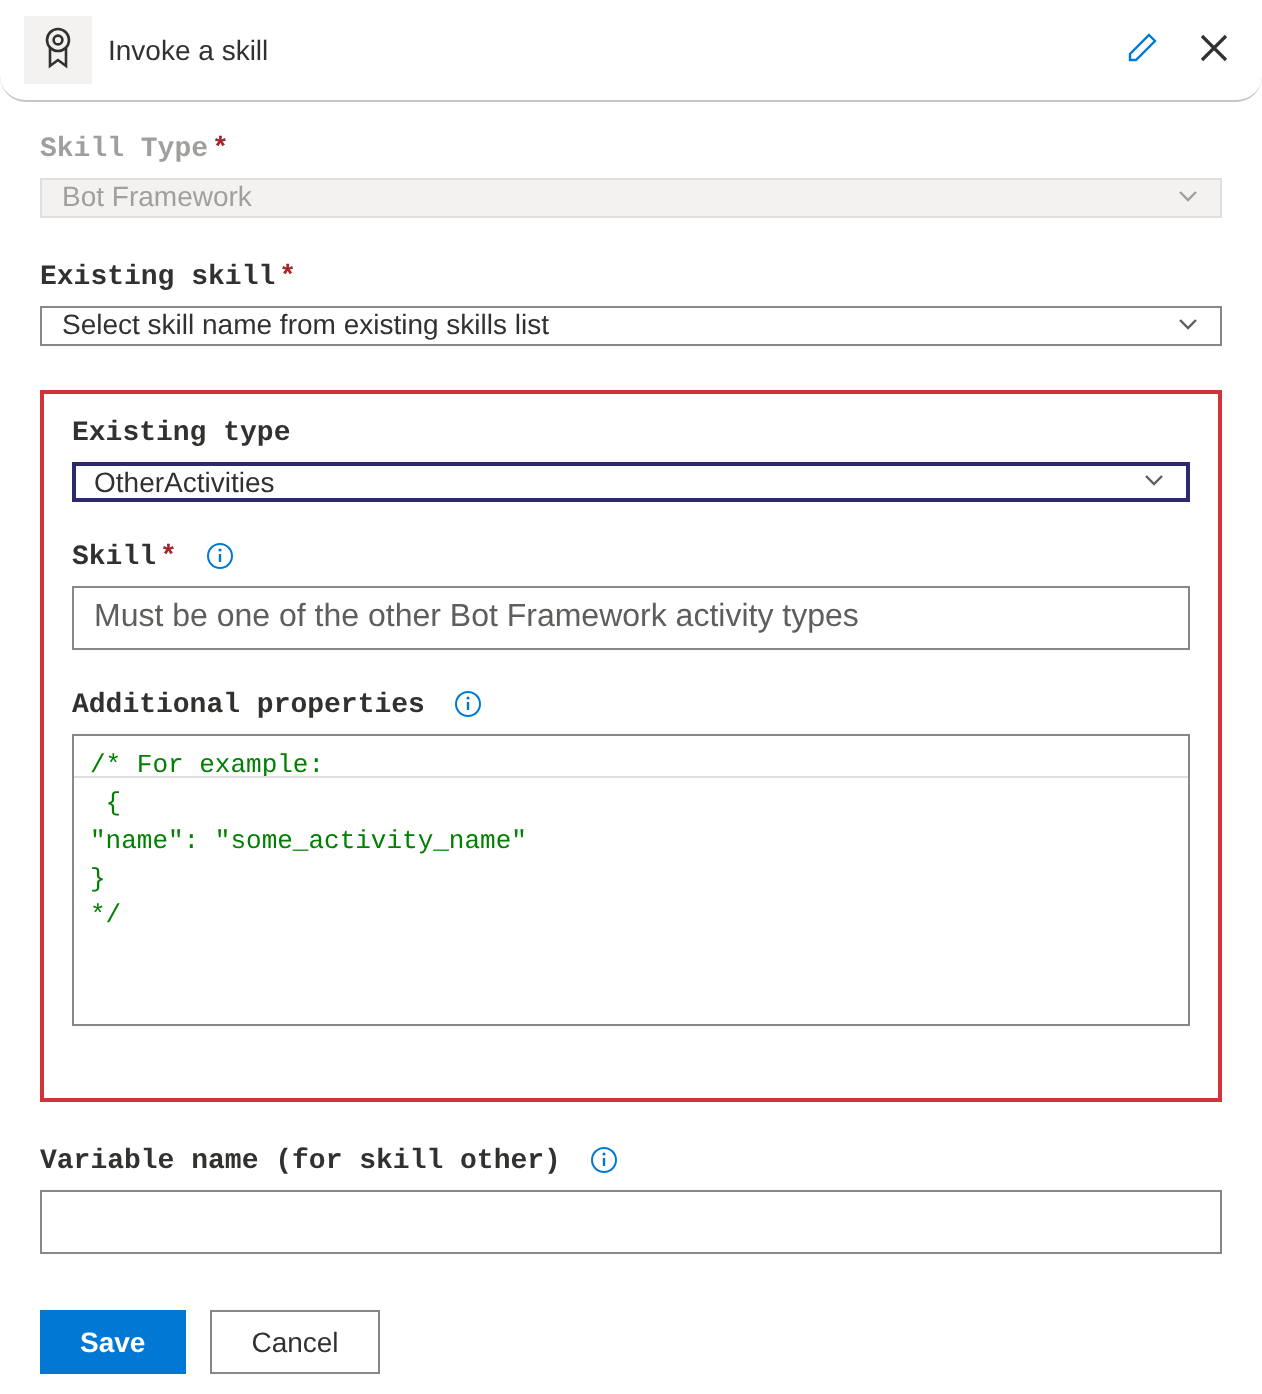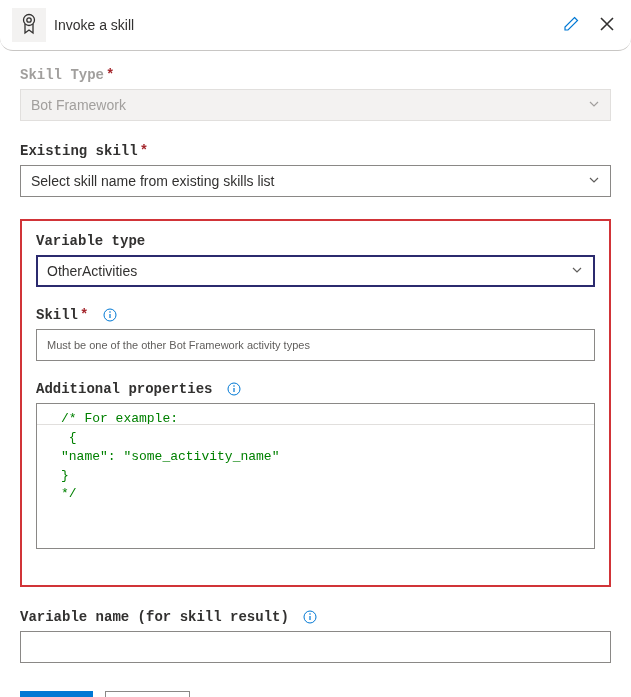--- a/index.html
+++ b/index.html
@@ -69,29 +69,29 @@
     }
     .info-icon {
       display: inline-flex;
       align-items: center;
       justify-content: center;
       margin-left: 6px;
       vertical-align: middle;
     }
     .select {
       width: 100%;
-      height: 32px;
+      height: 20px;
       border: 1px solid #8a8886;
       background: #ffffff;
       padding: 0 28px 0 10px;
       font-size: 14px;
       color: #323130;
       position: relative;
       display: flex;
-      align-items: center;
+      align-items: flex-start;
       cursor: pointer;
     }
     .select.disabled {
       background: #f3f2f1;
       border: 1px solid #e1dfdd;
       color: #a19f9d;
       cursor: default;
     }
     .select.highlighted {
       border: 2px solid #2b2a6e;
@@ -102,42 +102,42 @@
       right: 10px;
       top: 50%;
       transform: translateY(-50%);
       pointer-events: none;
     }
     .text-input {
       width: 100%;
       height: 32px;
       border: 1px solid #8a8886;
       padding: 0 10px;
-      font-size: 11px;
+      font-size: 16px;
       color: #323130;
     }
     .text-input::placeholder {
       color: #605e5c;
     }
     .highlight-box {
       border: 2px solid #d13438;
       padding: 12px 14px 20px 14px;
       margin-bottom: 22px;
     }
     .highlight-box .field {
       margin-bottom: 20px;
     }
     .highlight-box .field:last-child {
       margin-bottom: 16px;
     }
     .code-area {
       width: 100%;
       height: 146px;
       border: 1px solid #8a8886;
-      padding: 6px 24px;
+      padding: 6px 8px;
       font-family: 'Consolas', 'Courier New', monospace;
       font-size: 13px;
       color: #008000;
       background: #ffffff;
       resize: none;
       white-space: pre;
       line-height: 1.45;
       position: relative;
     }
     .code-area::after {
@@ -227,21 +227,21 @@
         <svg width="12" height="12" viewBox="0 0 12 12">
             <path d="M2 4 L6 8 L10 4" stroke="#605e5c" stroke-width="1.2" fill="none"></path>
           </svg>
       </span>
     </div>
   </div>
 
   <div class="highlight-box">
 
     <div class="field">
-      <label class="label">Variable type</label>
+      <label class="label">Existing type</label>
       <div class="select highlighted">
         <span>OtherActivities</span>
         <span class="chevron">
           <svg width="12" height="12" viewBox="0 0 12 12">
               <path d="M2 4 L6 8 L10 4" stroke="#605e5c" stroke-width="1.2" fill="none"></path>
             </svg>
         </span>
       </div>
     </div>
 
@@ -274,21 +274,21 @@
  {
 "name": "some_activity_name"
 }
 */</div>
     </div>
 
   </div>
 
   <div class="field">
     <label class="label">
-      <span>Variable name (for skill result)</span>
+      <span>Variable name (for skill other)</span>
       <span class="info-icon">
         <svg width="14" height="14" viewBox="0 0 14 14">
             <circle cx="7" cy="7" r="6" stroke="#0078d4" stroke-width="1" fill="none"></circle>
             <circle cx="7" cy="4" r="0.8" fill="#0078d4"></circle>
             <rect x="6.4" y="6" width="1.2" height="4" fill="#0078d4"></rect>
           </svg>
       </span>
     </label>
     <input type="text" class="text-input" value="" style="">
   </div>

